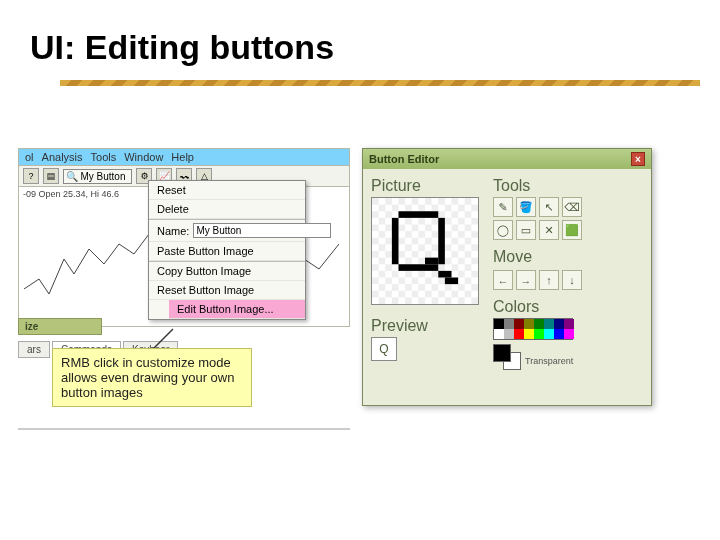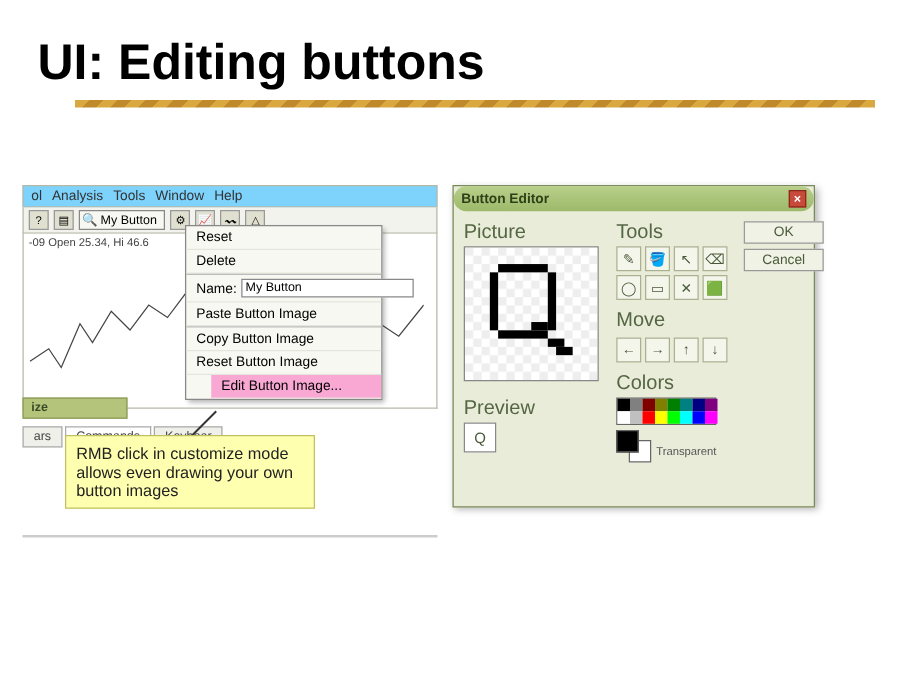--- a/index.html
+++ b/index.html
@@ -11,21 +11,21 @@
     font-size: 11px;
     background: #fff;
     position: relative;
     overflow: hidden;
   }
   .slide-title {
     position: absolute;
     top: 28px;
     left: 30px;
     font-family: Arial, sans-serif;
-    font-size: 40px;
+    font-size: 34px;
     font-weight: bold;
     color: #000;
   }
   .title-rule {
     position: absolute;
     top: 80px;
     left: 60px;
     right: 20px;
     height: 6px;
     background: repeating-linear-gradient(135deg, #d9a940 0 8px, #c0892c 8px 16px);
@@ -171,21 +171,20 @@
   }
   .dlg-titlebar {
     background: linear-gradient(to bottom, #b8cf8a, #9db96a);
     color: #2f4018;
     font-weight: bold;
     font-size: 11px;
     padding: 3px 6px;
     display: flex;
     justify-content: space-between;
     align-items: center;
-    border-radius: 10px;
   }
   .dlg-close {
     width: 14px; height: 14px;
     background: #c84a3a;
     color: #fff;
     font-size: 10px;
     display: flex; align-items: center; justify-content: center;
     border: 1px solid #8a2a1a;
   }
   .dlg-body {
@@ -383,18 +382,14 @@
         <div class="color-cell" style="background:#0000ff"></div>
         <div class="color-cell" style="background:#ff00ff"></div>
       </div>
       <div class="fgbg">
         <div class="bg"></div>
         <div class="fg"></div>
       </div>
       <div class="transparent-lbl">Transparent</div>
     </div>
 
-    <div>
-      <div class="dlg-btn">OK</div>
-      <div class="dlg-btn">Cancel</div>
-    </div>
   </div>
 </div>
 
 </body></html>

